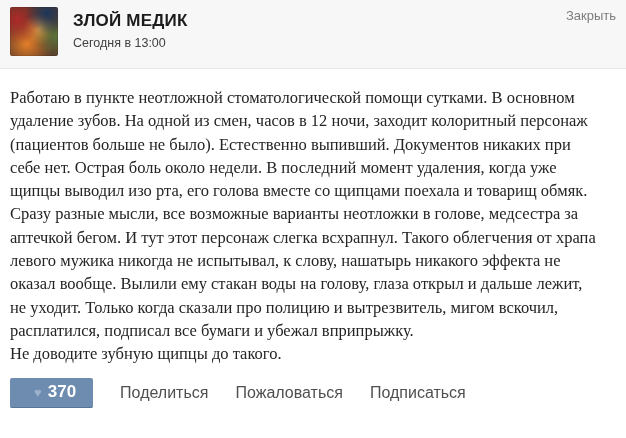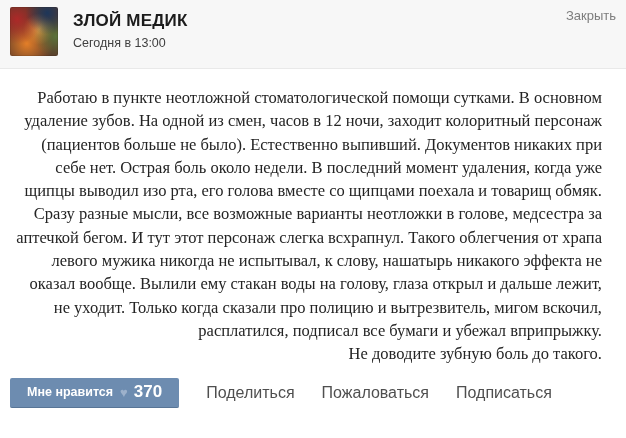--- a/index.html
+++ b/index.html
@@ -1,15 +1,15 @@
 <!DOCTYPE html>
 <html><head>
 <meta charset="utf-8">
 <style>
-  * { margin: 0; padding: 0; box-sizing: border-box; text-align: right; }
+  * { margin: 0; padding: 0; box-sizing: border-box; }
   html, body { background: #ffffff; }
   .page {
     position: relative;
     width: 626px;
     height: 438px;
     background: #ffffff;
     overflow: hidden;
     font-family: "Liberation Sans", sans-serif;
   }
   
@@ -113,26 +113,25 @@
 
   <div class="header">
     <div class="avatar"></div>
     <div class="group-title">ЗЛОЙ МЕДИК</div>
     <div class="post-time">Сегодня в 13:00</div>
     <a class="close-link">Закрыть</a>
   </div>
 
   <div class="post-body">
     <p>Работаю в пункте неотложной стоматологической помощи сутками. В основном удаление зубов. На одной из смен, часов в 12 ночи, заходит колоритный персонаж (пациентов больше не было). Естественно выпивший. Документов никаких при себе нет. Острая боль около недели. В последний момент удаления, когда уже щипцы выводил изо рта, его голова вместе со щипцами поехала и товарищ обмяк. Сразу разные мысли, все возможные варианты неотложки в голове, медсестра за аптечкой бегом. И тут этот персонаж слегка всхрапнул. Такого облегчения от храпа левого мужика никогда не испытывал, к слову, нашатырь никакого эффекта не оказал вообще. Вылили ему стакан воды на голову, глаза открыл и дальше лежит, не уходит. Только когда сказали про полицию и вытрезвитель, мигом вскочил, расплатился, подписал все бумаги и убежал вприпрыжку.</p>
-    <p>Не доводите зубную боль до такого.</p>
+    <p>Не доводите зубную щипцы до такого.</p>
   </div>
 
   <div class="actions">
     <button class="like-button">
-      <span class="like-label">Мне нравится</span>
       <span class="heart">♥</span>
       <span class="like-count">370</span>
     </button>
     <a class="action-link">Поделиться</a>
     <a class="action-link">Пожаловаться</a>
     <a class="action-link">Подписаться</a>
   </div>
 
 </div>
 

